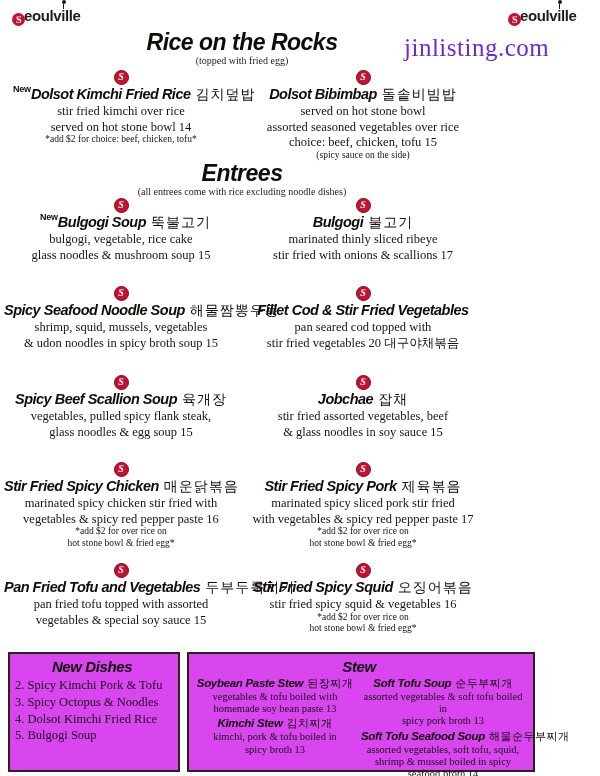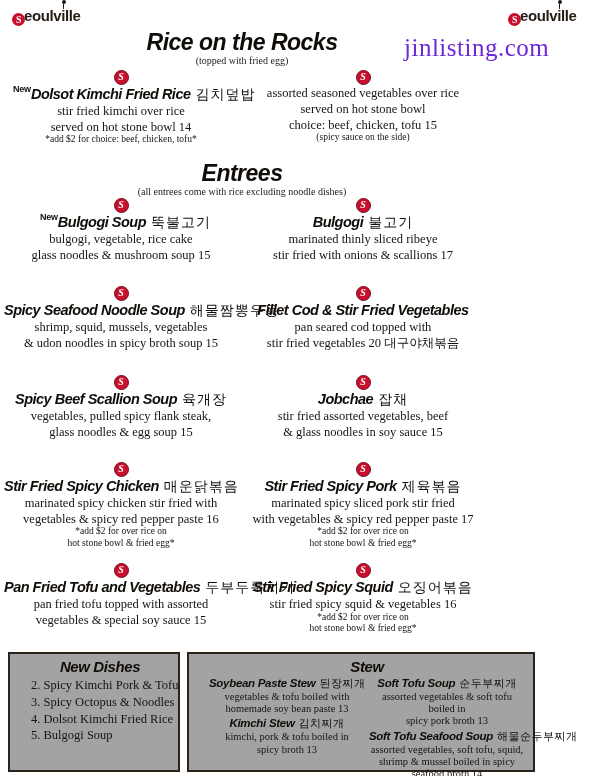--- a/index.html
+++ b/index.html
@@ -179,22 +179,22 @@
     position: absolute;
     left: 0;
     top: 652px;
     width: 600px;
     height: 120px;
     display: flex;
   }
   .box {
     border: 2px solid #2c2218;
     box-sizing: border-box;
-    background: #a3a3a3;
-    padding: 4px 6px 2px 18px;
+    background: #d946ef;
+    padding: 4px 6px 2px 2px;
   }
   .box-new   { width: 172px; margin-left: 8px; }
   .box-stew  { width: 348px; margin-left: 7px; }
 
   .box-title {
     font-family: "Liberation Sans", sans-serif;
     font-weight: bold;
     font-style: italic;
     font-size: 15px;
     letter-spacing: -0.4px;
@@ -266,22 +266,23 @@
 <div class="abs row" style="top:70px;">
   <div class="col">
     <div class="dish-badge">S</div>
     <div class="dish-nameline"><span class="new-tag">New</span><span class="dish-name">Dolsot Kimchi Fried Rice</span><span class="dish-kr">김치덮밥</span></div>
     <div class="dish-desc">stir fried kimchi over rice</div>
     <div class="dish-desc">served on hot stone bowl  14</div>
     <div class="dish-note">*add $2 for choice: beef, chicken, tofu*</div>
   </div>
   <div class="col">
     <div class="dish-badge">S</div>
+    <div class="dish-nameline"><span class="dish-name">Dolsot Bibimbap</span><span class="dish-kr">돌솥비빔밥</span></div>
+    <div class="dish-desc">served on hot stone bowl</div>
     <div class="dish-desc">assorted seasoned vegetables over rice</div>
-    <div class="dish-desc">served on hot stone bowl</div>
     <div class="dish-desc">choice: beef, chicken, tofu  15</div>
     <div class="dish-note">(spicy sauce on the side)</div>
   </div>
 </div>
 
 <div class="abs section-head" style="top:161px;">
   <div class="section-title">Entrees</div>
   <div class="section-sub">(all entrees come with rice excluding noodle dishes)</div>
 </div>
 

